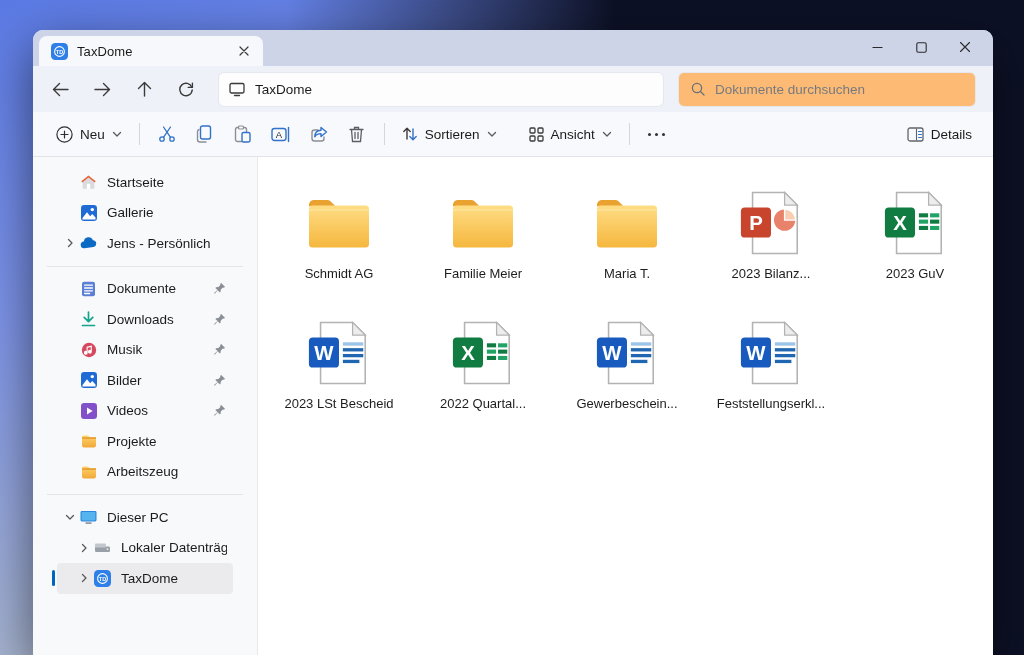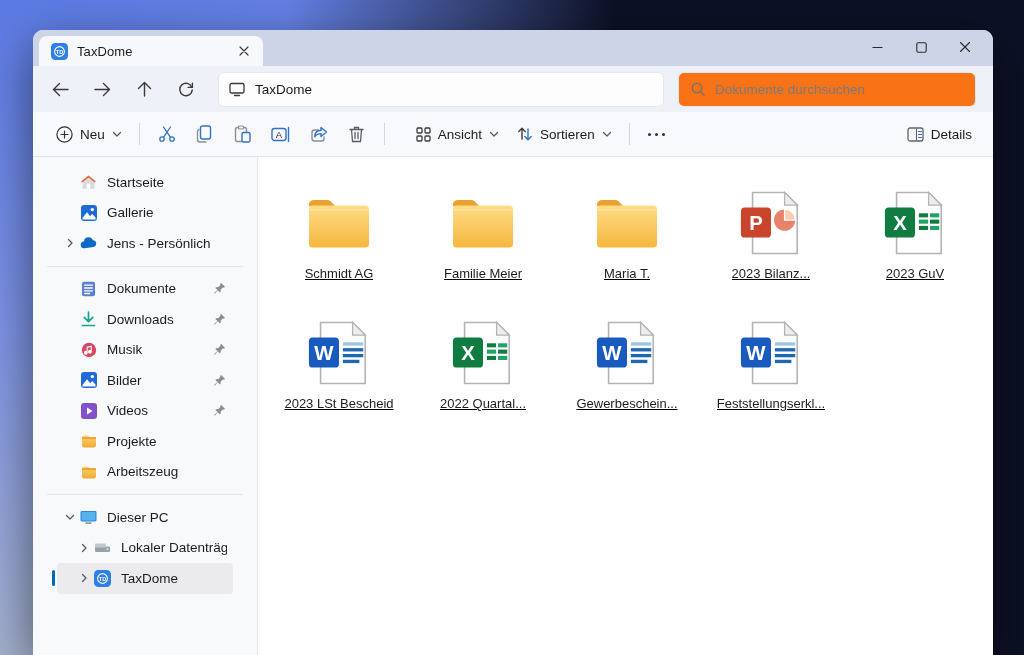--- a/index.html
+++ b/index.html
@@ -35,21 +35,21 @@
   
   .navbar { height:46px; background:#eef1f8; display:flex; align-items:center; padding:0 12px 0 6px; flex:none; }
   .navbtn { width:42px; height:34px; border-radius:5px; display:flex; align-items:center; justify-content:center; }
   .addressbar {
     margin-left:12px; width:444px; height:33px; background:#fdfdfe; border-radius:5px;
     display:flex; align-items:center; padding:0 10px; font-size:13.5px; color:#1b1b1b;
     box-shadow:0 0 0 1px rgba(0,0,0,.04);
   }
   .addressbar .txt { margin-left:10px; }
   .searchbar {
-    margin-left:16px; width:296px; height:33px; background:#f97316; border-radius:5px;
+    margin-left:16px; width:296px; height:33px; background:#fdba74; border-radius:5px;
     display:flex; align-items:center; padding:0 12px;
     box-shadow:0 0 0 1px rgba(0,0,0,.04);
   }
   .searchbar input {
     border:none; outline:none; background:transparent; margin-left:10px; width:100%;
     font-size:13.5px; font-family:"Liberation Sans",sans-serif; color:#1b1b1b;
   }
   .searchbar input::placeholder { color:#767a80; }
 
   
@@ -74,21 +74,21 @@
   .srow .pin { width:16px; flex:none; display:flex; justify-content:center; }
   .srow.child { padding-left:17px; }
   .srow.selected { background:#ebebee; }
   .srow.selected::before {
     content:""; position:absolute; left:-5px; top:7px; width:3px; height:16px;
     background:#0067c0; border-radius:2px;
   }
   .sdivider { height:1px; background:#e4e5e9; margin:7px 14px; }
 
   .main { flex:1; background:#fff; overflow:hidden; }
-  .grid { display:grid; grid-template-columns:repeat(5,144px); padding:24px 0 0 9px; row-gap:24px;text-decoration:underline; }
+  .grid { display:grid; grid-template-columns:repeat(5,144px); padding:24px 0 0 9px; row-gap:24px; }
   .cell { width:144px; display:flex; flex-direction:column; align-items:center; border-radius:4px; padding:4px 2px 6px; }
   .cell .icwrap { height:76px; display:flex; align-items:center; justify-content:center; }
   .cell .lbl { margin-top:5px; font-size:13px; color:#1d1d1d; text-align:center; max-width:136px; white-space:nowrap; overflow:hidden; }
 
   svg { display:block; }
 </style>
 </head>
 <body>
 
 <svg width="0" height="0" style="position:absolute">
@@ -283,48 +283,48 @@
             <path d="M8 4H4.5A2.5 2.5 0 0 0 2 6.5v6A2.5 2.5 0 0 0 4.5 15h7a2.5 2.5 0 0 0 2.5-2.5V11" fill="none" stroke="#8b8f96" stroke-width="1.4" stroke-linecap="round"></path>
             <path d="M11 1.5 16.5 6 11 10.5V7.6C7.5 7.6 5.8 9 4.8 10.8c0-4 2.4-6.4 6.2-6.6z" fill="none" stroke="#3272c8" stroke-width="1.4" stroke-linejoin="round"></path>
           </svg>
       </div>
       <div class="tico">
         <svg width="15" height="17" viewBox="0 0 15 17">
             <path d="M1 3.5h13M5.5 3.5v-2h4v2M2.5 3.5l1 12h8l1-12M6 6.5v6M9 6.5v6" fill="none" stroke="#5a5e64" stroke-width="1.3" stroke-linecap="round"></path>
           </svg>
       </div>
       <div class="tsep"></div>
+      <div class="tbtn">
+        <span>
+          <svg width="16" height="16" viewBox="0 0 16 16">
+              <path d="M5 13V2.5M1.8 5.5 5 2.3l3.2 3.2" fill="none" stroke="#3a3a3a" stroke-width="1.4" stroke-linecap="round" stroke-linejoin="round"></path>
+              <path d="M11 3v10.5M7.8 10.5l3.2 3.2 3.2-3.2" fill="none" stroke="#3272c8" stroke-width="1.4" stroke-linecap="round" stroke-linejoin="round"></path>
+            </svg>
+        </span>
+        <span>Sortieren</span>
+        <svg width="10" height="10">
+            <use href="#s-chev-d"></use>
+          </svg>
+      </div>
       <div class="tbtn" style="margin-left:14px">
         <span>
           <svg width="15" height="15" viewBox="0 0 15 15">
               <g fill="none" stroke="#3a3a3a" stroke-width="1.3">
                 <rect x="1" y="1" width="5" height="5" rx="1"></rect>
                 <rect x="9" y="1" width="5" height="5" rx="1"></rect>
                 <rect x="1" y="9" width="5" height="5" rx="1"></rect>
                 <rect x="9" y="9" width="5" height="5" rx="1"></rect>
               </g>
             </svg>
         </span>
         <span>Ansicht</span>
         <svg width="10" height="10">
             <use href="#s-chev-d"></use>
           </svg>
       </div>
-      <div class="tbtn">
-        <span>
-          <svg width="16" height="16" viewBox="0 0 16 16">
-              <path d="M5 13V2.5M1.8 5.5 5 2.3l3.2 3.2" fill="none" stroke="#3a3a3a" stroke-width="1.4" stroke-linecap="round" stroke-linejoin="round"></path>
-              <path d="M11 3v10.5M7.8 10.5l3.2 3.2 3.2-3.2" fill="none" stroke="#3272c8" stroke-width="1.4" stroke-linecap="round" stroke-linejoin="round"></path>
-            </svg>
-        </span>
-        <span>Sortieren</span>
-        <svg width="10" height="10">
-            <use href="#s-chev-d"></use>
-          </svg>
-      </div>
       <div class="tsep"></div>
       <div class="tico">
         <span class="dots">
             <i></i>
             <i></i>
             <i></i>
           </span>
       </div>
       <div class="tspacer"></div>
       <div class="tbtn">

